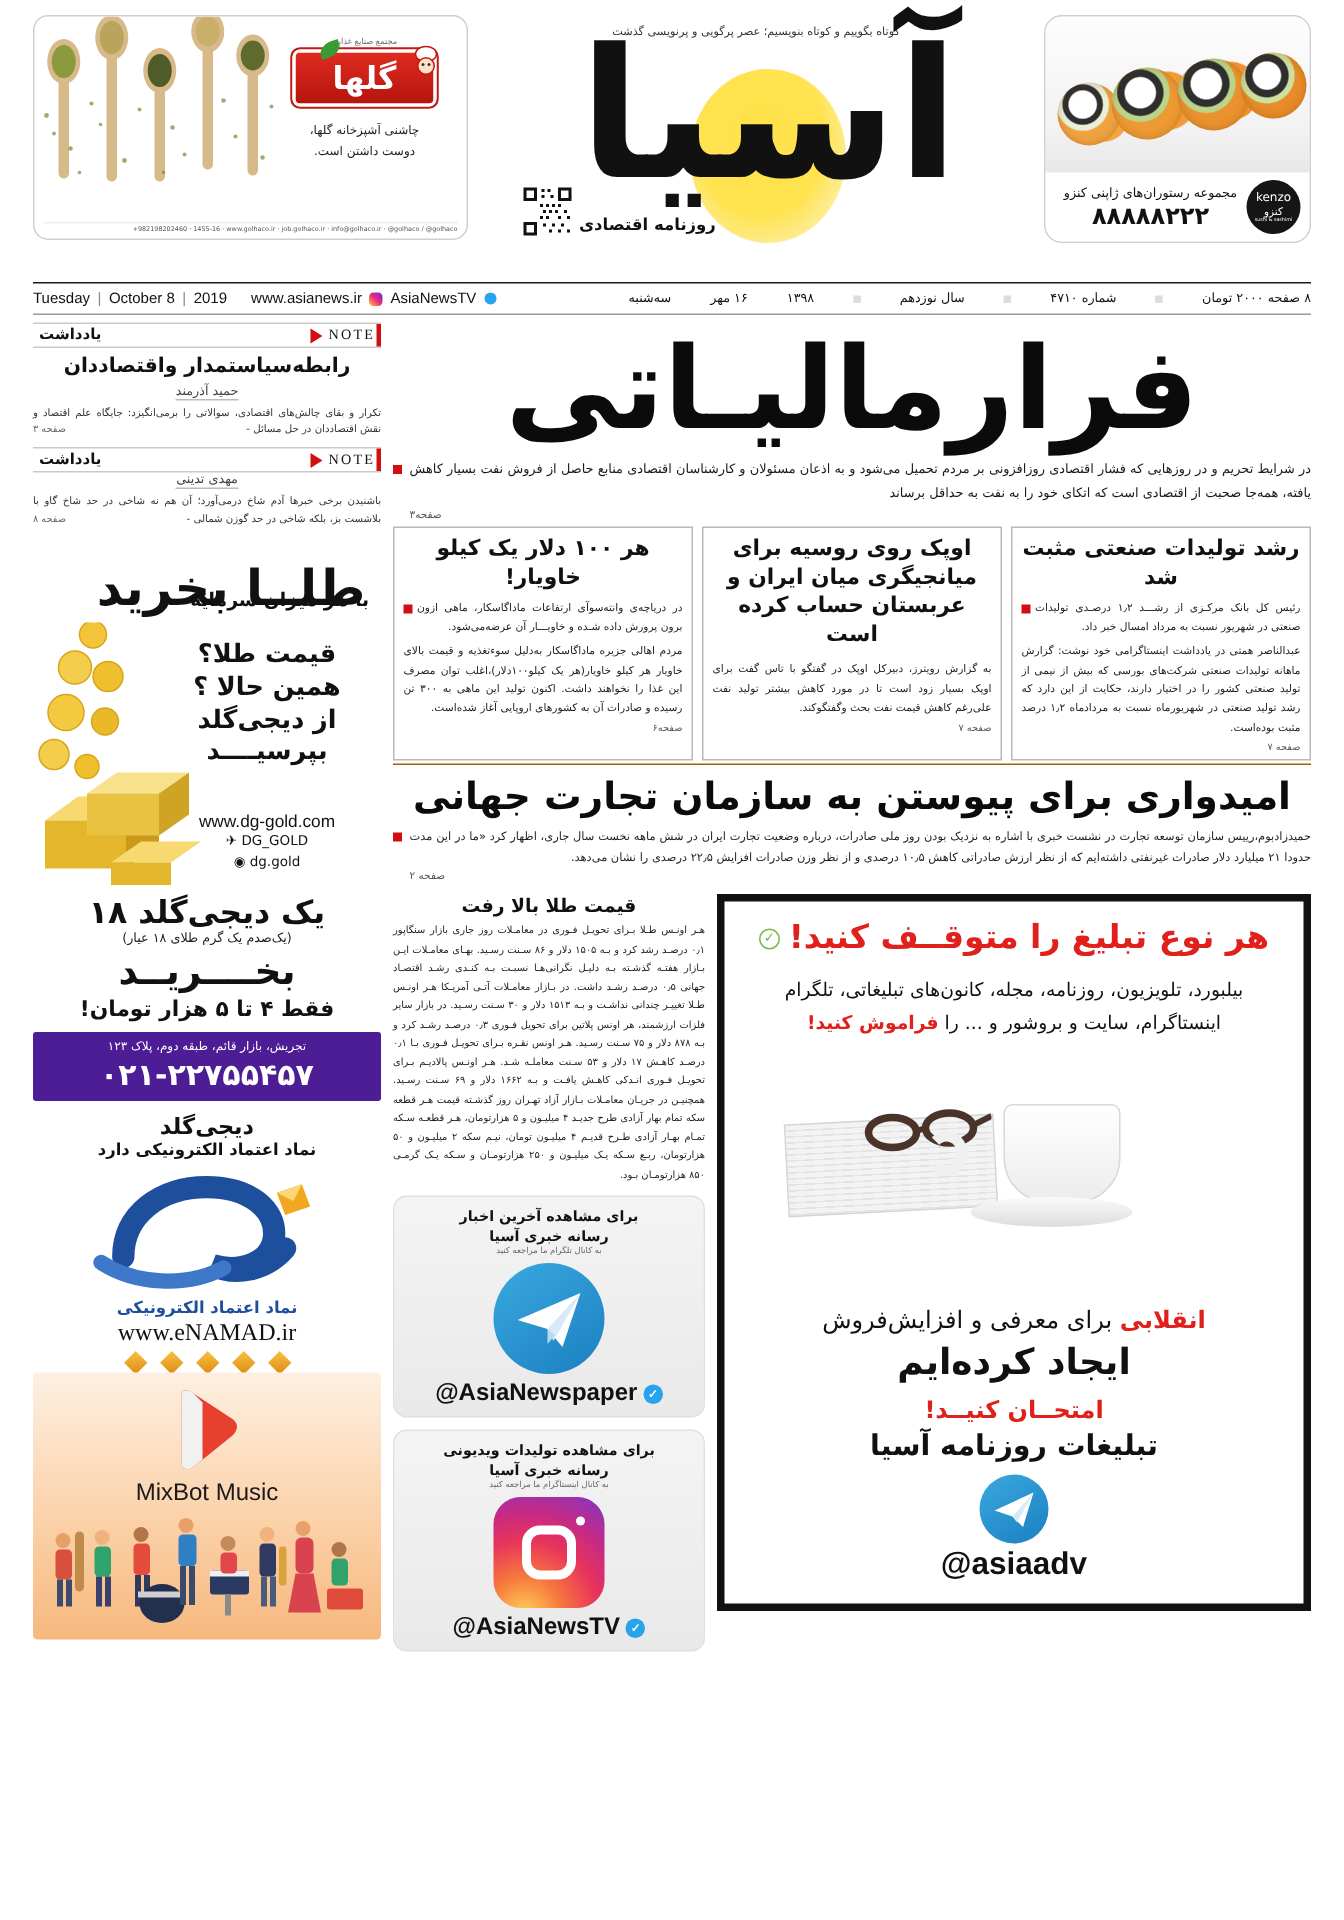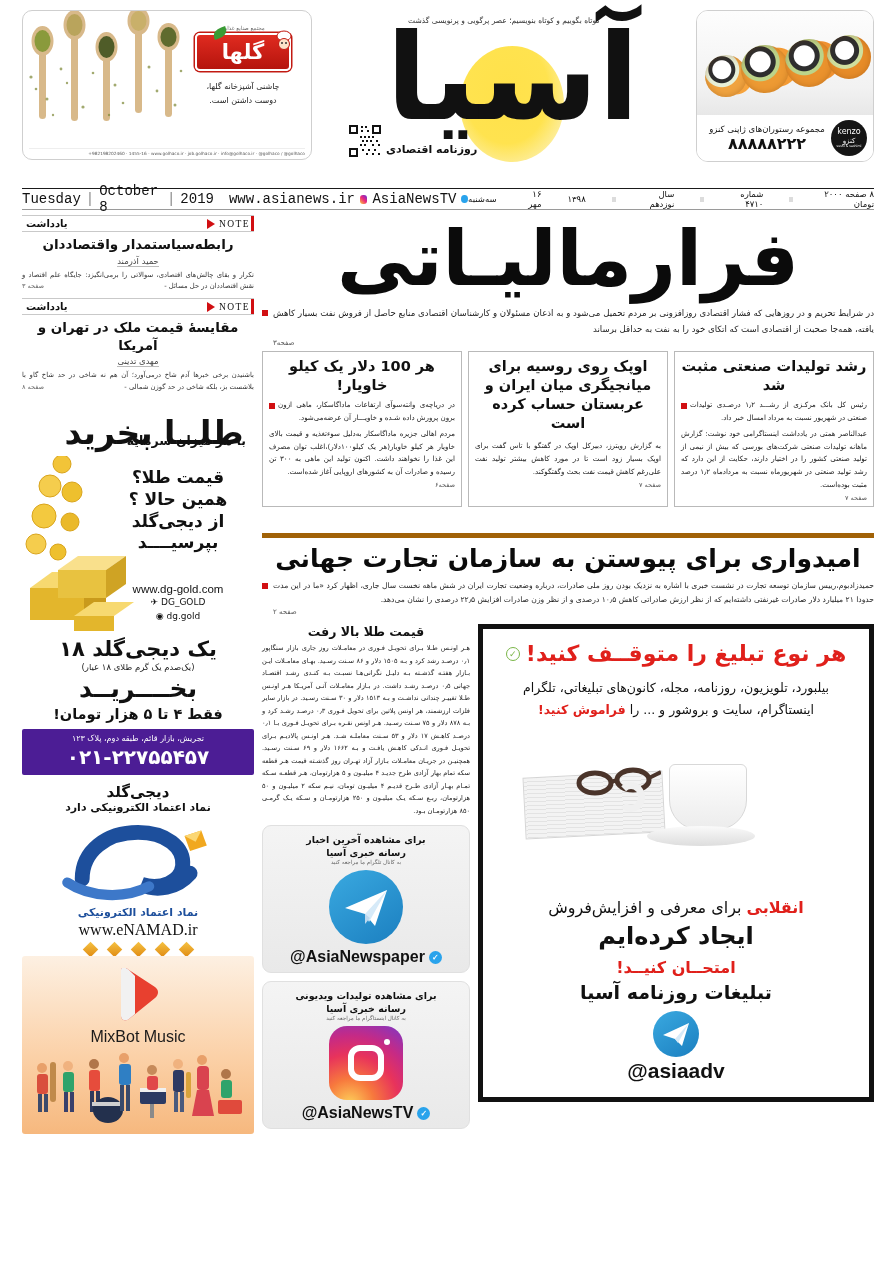--- a/index.html
+++ b/index.html
@@ -132,21 +132,21 @@
   .datebar {
     margin: 0 22px; height: 22px;
     border-top: 1.5px solid #1a1a1a; border-bottom: 1px solid #9a9a9a;
     display: flex; flex-direction: row; align-items: center;
     justify-content: space-between; font-size: 8.5px; color: #111;
   }
   .datebar-rtl { display: flex; flex-direction: row-reverse; align-items: center; gap: 26px; direction: rtl; }
   .datebar-sep { width: 5px; height: 5px; background: #dcdcdc; display: inline-block; }
   .datebar-ltr {
     direction: ltr; display: flex; align-items: center; gap: 5px;
-    font-family: Liberation Mono, monospace; font-size: 14px;
+    font-family: Liberation Sans, sans-serif; font-size: 10px;
   }
   .pipe { color: #888; }
   .ig-mini {
     width: 9px; height: 9px; border-radius: 3px;
     background: linear-gradient(45deg,#f9ce34,#ee2a7b,#6228d7);
     display: inline-block;
   }
   .verified-mini {
     width: 8px; height: 8px; border-radius: 50%; background: #29a3ec;
     display: inline-block;
@@ -291,21 +291,21 @@
   .news-title {
     font-size: 14.5px; font-weight: bold; color: #111;
     text-align: center; line-height: 1.32; margin-bottom: 4px;
   }
   .news-body { font-size: 7.1px; line-height: 1.82; color: #222; text-align: justify; }
   .news-lead-row { display: flex; flex-direction: row-reverse; gap: 3px; }
   .news-page { font-size: 6.5px; color: #555; margin-top: 2px; }
 
   
   .wto {
-    margin-top: 26px; border-top: 5px solid #a16207; padding-top: 6px;
+    margin-top: 2px; border-top: 1px solid #a16207; padding-top: 6px;
   }
   .wto-title {
     font-size: 25px; font-weight: bold; color: #0b0b0b;
     text-align: center; line-height: 1.2;
   }
   .wto-lead { display: flex; flex-direction: row-reverse; gap: 5px; margin-top: 5px; }
   .wto-text { font-size: 7.6px; line-height: 1.85; color: #1d1d1d; text-align: justify; flex: 1; }
 
   
   .lower {
@@ -589,21 +589,20 @@
       </div>
 
       <div class="note-block">
         <div class="note-head">
           <span class="note-fa">یادداشت</span>
           <span class="note-en">
             <span class="tri-red"></span>
             <span>NOTE</span>
           </span>
         </div>
-        <div class="note-title">مقایسۀ قیمت ملک در تهران و آمریکا</div>
         <div class="note-author">مهدی تدینی</div>
         <div class="note-body">
           <span>باشنیدن برخی خبرها آدم شاخ درمی‌آورد؛ آن هم نه شاخی در حد شاخ گاو با بلاشست بز، بلکه شاخی در حد گوزن شمالی -</span>
           <span class="note-page">صفحه ۸</span>
         </div>
       </div>
 
       <div class="gold-ad">
         <svg class="gold-bars" viewBox="0 0 112 175">
           <g>
@@ -727,21 +726,21 @@
       <div class="headline-lead">
         <span class="red-sq"></span>
         <div style="flex:1">
           <div class="lead-text">در شرایط تحریم و در روزهایی که فشار اقتصادی روزافزونی بر مردم تحمیل می‌شود و به اذعان مسئولان و کارشناسان اقتصادی منابع حاصل از فروش نفت بسیار کاهش یافته، همه‌جا صحبت از اقتصادی است که اتکای خود را به نفت به حداقل برساند</div>
           <div class="lead-page">صفحه۳</div>
         </div>
       </div>
 
       <div class="news3">
         <div class="news-card">
-          <div class="news-title">هر 100 دلار یک کیلو خاویار!</div>
+          <div class="news-title">هر ۱۰۰ دلار یک کیلو خاویار!</div>
           <div class="news-lead-row">
             <span class="red-sq"></span>
             <div class="news-body">در دریاچه‌ی وانته‌سوآی ارتفاعات ماداگاسکار، ماهی ازون برون پرورش داده شـده و خاویـــار آن عرضه‌می‌شود.</div>
           </div>
           <div class="news-body" style="margin-top:3px">مردم اهالی جزیره ماداگاسکار به‌دلیل سوءتغذیه و قیمت بالای خاویار هر کیلو خاویار(هر یک کیلو۱۰۰دلار)،اغلب توان مصرف این غذا را نخواهند داشت. اکنون تولید این ماهی به ۳۰۰ تن رسیده و صادرات آن به کشورهای اروپایی آغاز شده‌است.</div>
           <div class="news-page">صفحه۶</div>
         </div>
 
         <div class="news-card">
           <div class="news-title">اوپک روی روسیه برای میانجیگری میان ایران و عربستان حساب کرده است</div>

